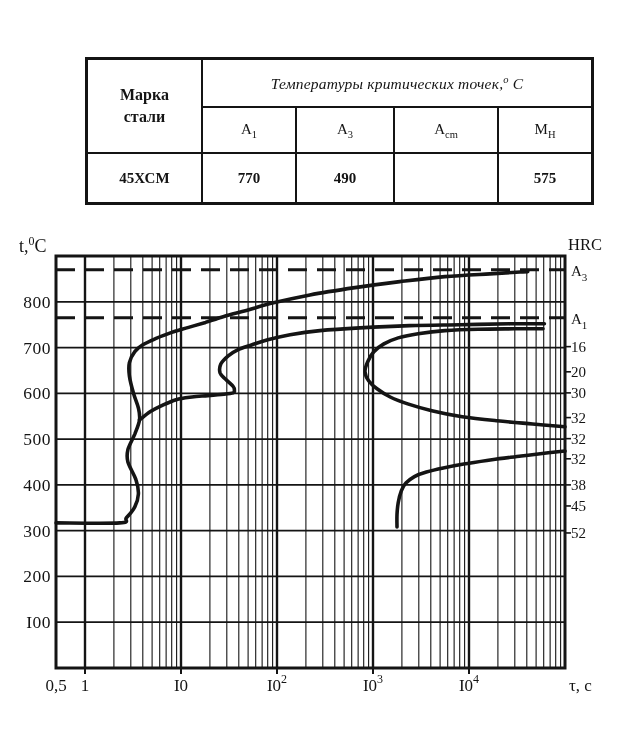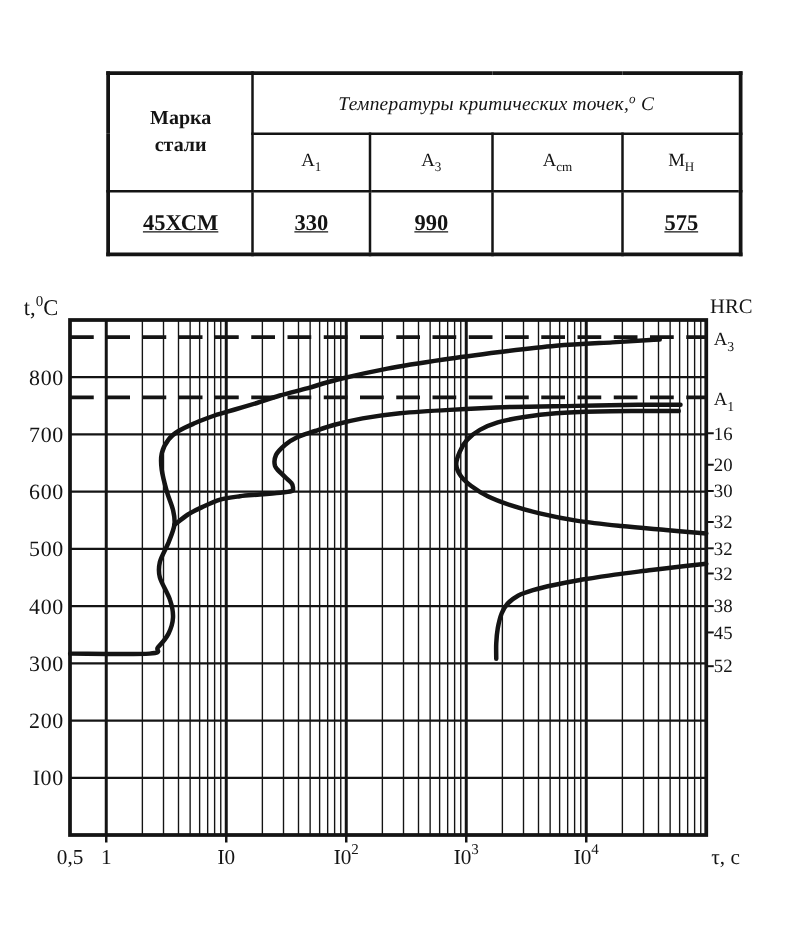--- a/index.html
+++ b/index.html
@@ -6,21 +6,21 @@
   .page{position:relative;width:637px;height:744px;background:#fff;overflow:hidden;
         font-family:"Liberation Serif","DejaVu Serif",serif;color:#141414;}
   
   .tbl-wrap{position:absolute;left:85px;top:57px;}
   table.crit{border-collapse:collapse;border:3px solid #141414;table-layout:fixed;}
   table.crit td{border:2px solid #141414;text-align:center;vertical-align:middle;
                 color:#141414;background:#fff;}
   td.c-grade{width:93px;font-weight:bold;font-size:16px;line-height:1.35;padding:0 10px;}
   td.c-group{height:44px;font-size:15.5px;letter-spacing:.2px;font-style:italic;}
   td.c-sub{height:42px;font-size:15px;}
-  td.c-val{height:46px;font-size:18px;font-weight:bold;text-decoration:underline;}
+  td.c-val{height:46px;font-size:15px;font-weight:bold;}
   .sub{font-size:10.5px;vertical-align:-4px;}
   .sup{font-size:10.5px;vertical-align:6px;}
   
   .chart-wrap{position:absolute;left:0;top:225px;width:637px;height:505px;}
   svg{display:block;}
   svg text{font-family:"Liberation Serif","DejaVu Serif",serif;fill:#141414;}
 </style>
 </head>
 <body>
 
@@ -44,22 +44,22 @@
         </td>
         <td class="c-sub" style="width:100px">
           <span>А</span><span class="sub">cm</span>
         </td>
         <td class="c-sub" style="width:90px">
           <span>М</span><span class="sub">Н</span>
         </td>
       </tr>
       <tr>
         <td class="c-val">45ХСМ</td>
-        <td class="c-val">330</td>
-        <td class="c-val">990</td>
+        <td class="c-val">770</td>
+        <td class="c-val">490</td>
         <td class="c-val"></td>
         <td class="c-val">575</td>
       </tr>
     </tbody>
       </table>
   </div>
 
   <div class="chart-wrap">
     <svg id="chart-svg" width="637" height="505" viewBox="0 0 637 505">
         <line x1="113.8988795837422" y1="31" x2="113.8988795837422" y2="443" stroke="#141414" stroke-width="1.1"></line>

